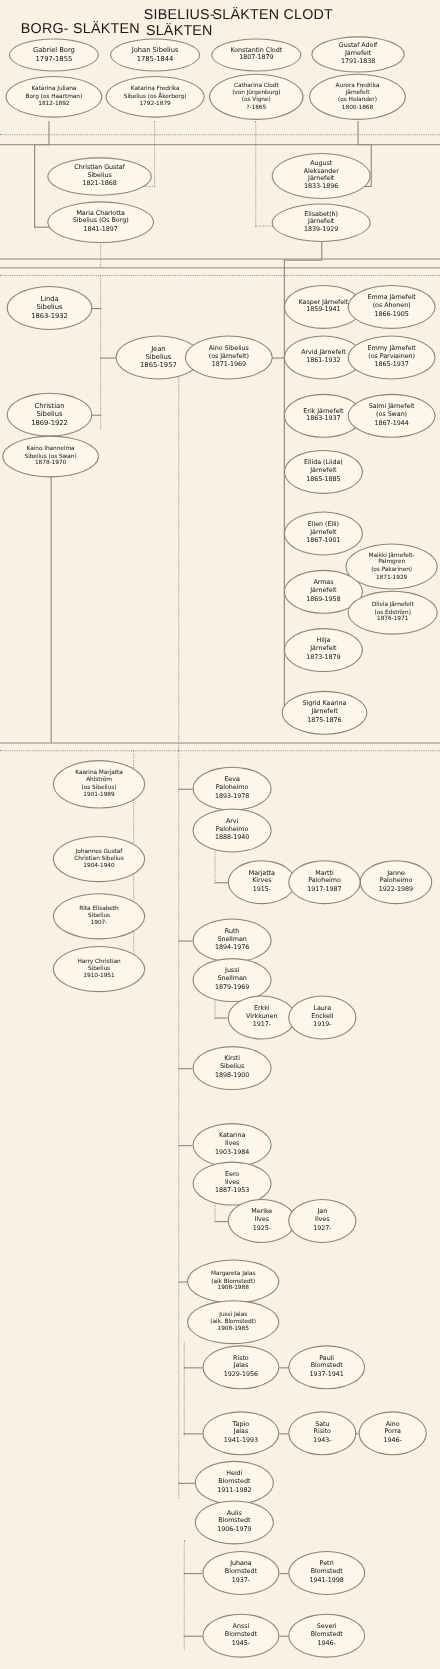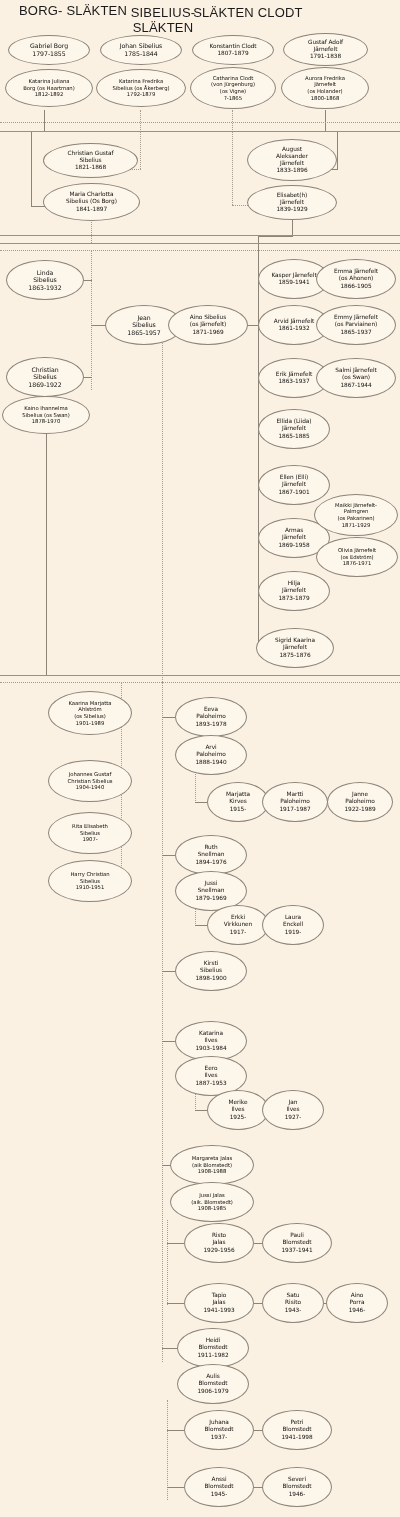--- a/index.html
+++ b/index.html
@@ -84,21 +84,21 @@
   }
   .sep.dotted {
     border-top: 1px dotted #a79c8c;
   }
 </style>
 </head>
 <body>
 
 <div id="chart">
 
-  <div class="col-header" style="left:18px; top:3px; width:110px;">BORG-
+  <div class="col-header" style="left:18px; top:18px; width:110px;">BORG-
 SLÄKTEN</div>
   <div class="col-header" style="left:108px; top:5px; width:110px;">SIBELIUS-
 SLÄKTEN</div>
   <div class="col-header" style="left:193px; top:5px; width:110px;">SLÄKTEN
 CLODT</div>
 
   <div class="sep dotted" style="top:122px;"></div>
   <div class="sep" style="top:131px;"></div>
 
   <div class="sep" style="top:235px;"></div>

